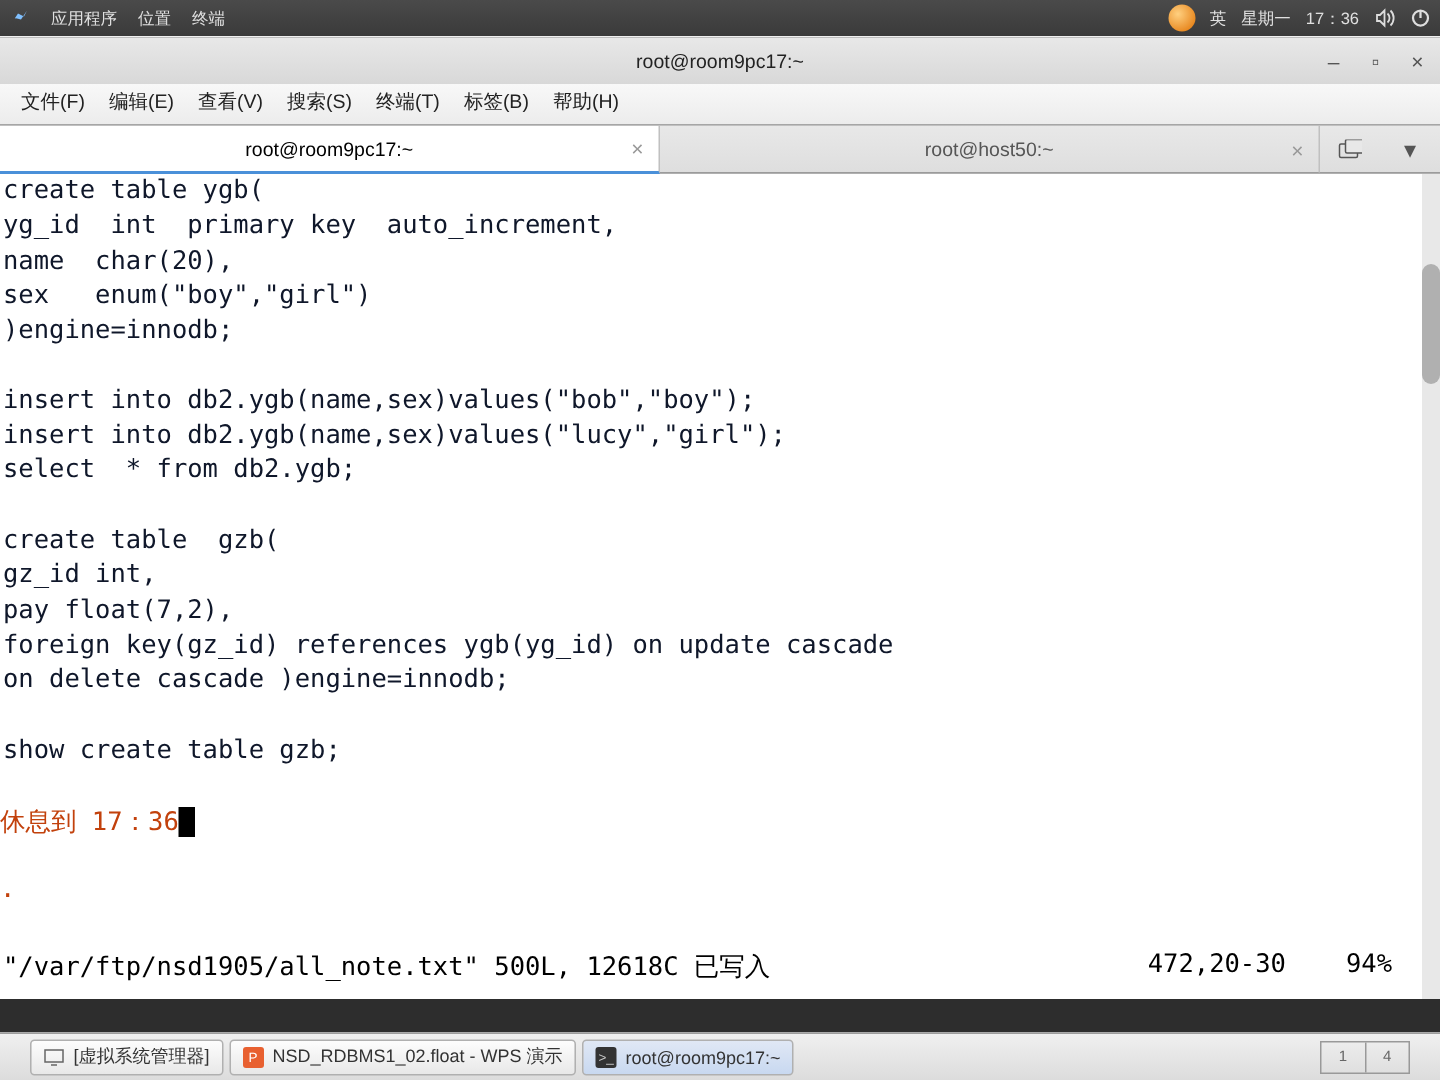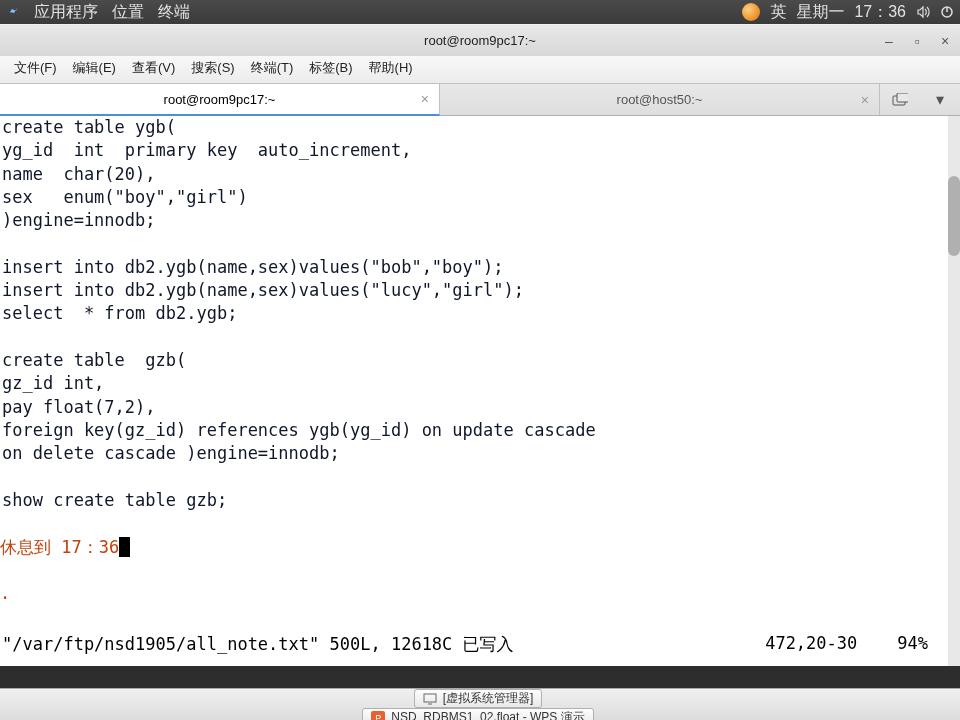--- a/index.html
+++ b/index.html
@@ -1,19 +1,19 @@
 <!DOCTYPE html>
 <html><head>
 <meta charset="utf-8">
 <style>
 * { margin: 0; padding: 0; box-sizing: border-box; }
 body { font-family: "Microsoft YaHei", "WenQuanYi Micro Hei", sans-serif; background: #2d2d2d; width: 960px; height: 720px; overflow: hidden; position: relative; }
 
 
-.sysbar { height: 24px; background: linear-gradient(#4a4a4a, #3a3a3a); display: flex; align-items: center; color: #e0e0e0; font-size: 16px; padding: 0 6px; }
+.sysbar { height: 24px; background: linear-gradient(#4a4a4a, #3a3a3a); display: flex; align-items: center; color: #e0e0e0; font-size: 11px; padding: 0 6px; }
 .sysbar .left { display: flex; gap: 14px; align-items: center; }
 .sysbar .right { margin-left: auto; display: flex; gap: 10px; align-items: center; }
 .orange-circle { width: 18px; height: 18px; border-radius: 50%; background: radial-gradient(circle at 35% 35%, #ffd080, #e07000); }
 
 
 .titlebar { height: 32px; background: linear-gradient(#e8e8e8, #d8d8d8); display: flex; align-items: center; justify-content: center; position: relative; border-top: 1px solid #f0f0f0; }
 .titlebar .title { font-size: 13px; color: #222; }
 .titlebar .winbtns { position: absolute; right: 4px; display: flex; gap: 6px; }
 .winbtn { width: 22px; height: 22px; display: flex; align-items: center; justify-content: center; color: #555; font-size: 14px; cursor: pointer; }
 
@@ -34,21 +34,21 @@
 .scrollbar { position: absolute; right: 0; top: 0; width: 12px; height: 100%; background: #e8e8e8; }
 .scrollthumb { width: 100%; height: 80px; background: #b0b0b0; border-radius: 6px; position: relative; top: 60px; }
 .cursor { display: inline-block; width: 11px; height: 20px; background: #000; vertical-align: text-bottom; }
 .status-line { font-family: "DejaVu Sans Mono", monospace; font-size: 17px; color: #000; position: absolute; bottom: 10px; left: 2px; right: 12px; display: flex; }
 .status-line .fname { flex: 0 0 auto; }
 .status-line .pos { margin-left: auto; padding-right: 40px; }
 .status-line .pct { padding-right: 20px; text-align: right; }
 .break-line { position: absolute; width: 100%; font-family: monospace; font-size: 17px; color: #c2410c; }
 
 
-.taskbar { height: 32px; background: linear-gradient(#f0f0f0, #dcdcdc); border-top: 1px solid #aaa; display: flex; align-items: center; padding: 0 20px; position: absolute; bottom: 0; width: 100%; flex-direction: column; }
+.taskbar { height: 32px; background: linear-gradient(#f0f0f0, #dcdcdc); border-top: 1px solid #aaa; display: flex; align-items: center; padding: 0 20px; position: absolute; bottom: 0; width: 100%; }
 .taskitem { border: 1px solid #b0b0b0; background: linear-gradient(#fdfdfd, #e8e8e8); height: 24px; display: flex; align-items: center; padding: 0 8px; font-size: 12px; color: #333; border-radius: 3px; margin-right: 4px; gap: 6px; cursor: pointer; }
 .taskitem.active { background: linear-gradient(#e0e8f5, #c8d8f0); }
 .pager { margin-left: auto; width: 60px; height: 22px; border: 1px solid #999; display: flex; font-size: 10px; color: #666; }
 .pager div { flex: 1; border-right: 1px solid #999; display: flex; align-items: center; justify-content: center; }
 .pager div:last-child { border-right: none; }
 
 svg { display: block; }
 </style>
 </head>
 <body>

